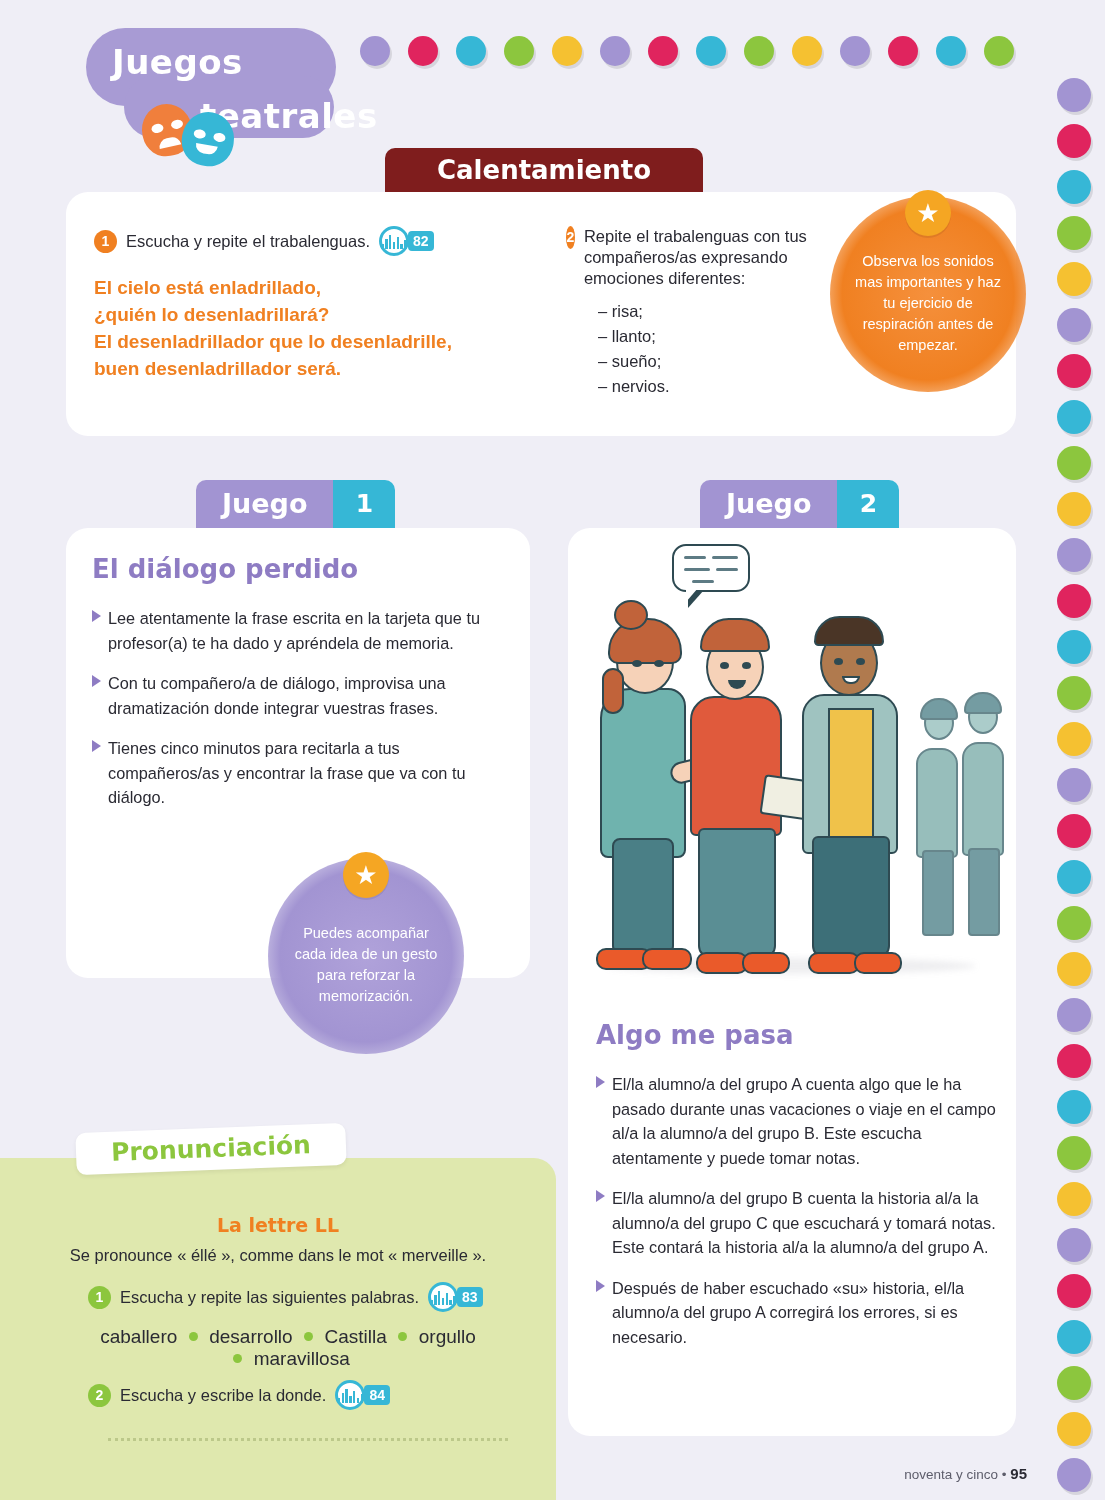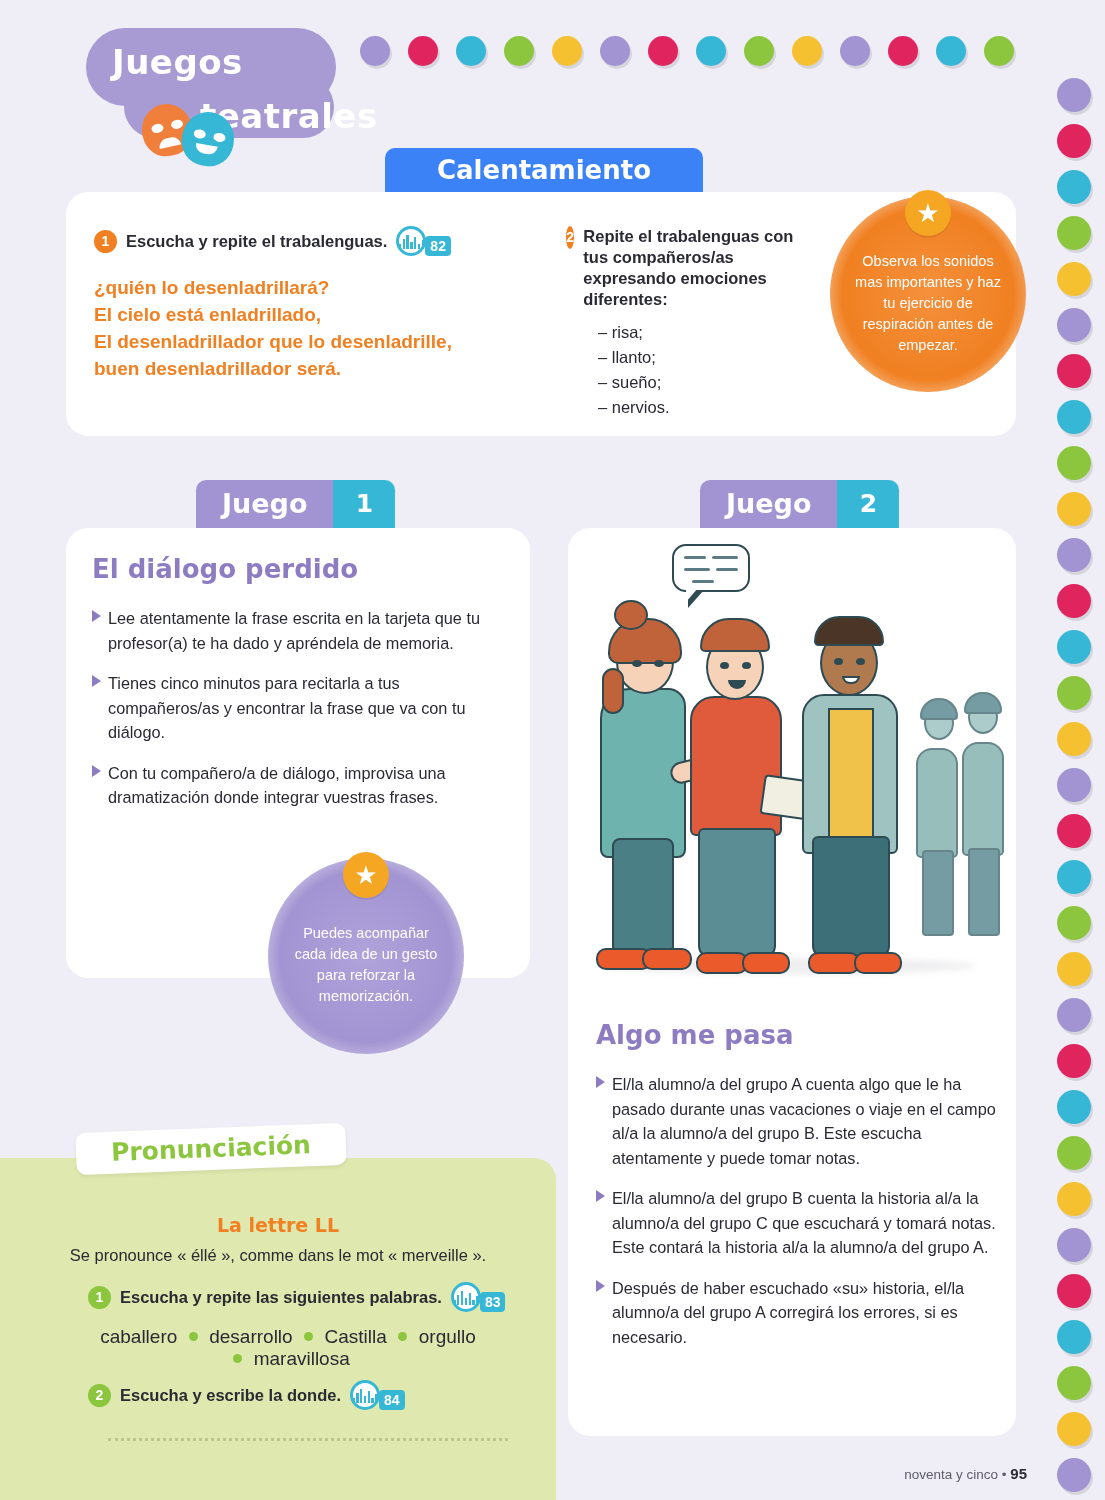--- a/index.html
+++ b/index.html
@@ -45,40 +45,40 @@
   .mask-o { position:absolute; left:106px; top:86px; width:50px; height:52px;
     background:#f07f3c; border-radius:50% 50% 46% 46%; transform:rotate(-12deg); }
   .mask-b { position:absolute; left:146px; top:94px; width:52px; height:54px;
     background:#36b7d6; border-radius:50% 50% 46% 46%; transform:rotate(10deg); }
   .mask-eye { position:absolute; width:12px; height:9px; background:#fff; border-radius:50%; }
   .mask-mouth { position:absolute; width:22px; height:9px; background:#fff; border-radius:0 0 11px 11px;}
 
   
   .cal-tab {
     position:absolute; left:385px; top:148px; width:318px; height:44px;
-    background:#3b82f6; border-radius:10px 10px 0 0;
+    background:#7f1d1d; border-radius:10px 10px 0 0;
     color:#fff; font-size:26px; font-weight:bold; text-align:center; line-height:44px;
     font-family:"DejaVu Sans", sans-serif;
   }
   .cal-card {
     position:absolute; left:66px; top:192px; width:950px; height:244px;
     background:#fff; border-radius:22px;
   }
   .num-badge {
     display:inline-block; width:23px; height:23px; border-radius:50%;
     background:#f08021; color:#fff; font-size:14px; font-weight:bold;
     text-align:center; line-height:23px; vertical-align:middle;
   }
   .num-badge.green { background:#8cc63e; }
-  .bold-dark { font-weight:bold; color:#2a2a33; font-size:16.5px; }
+  .bold-dark { font-weight:normal; color:#2a2a33; font-size:16.5px; }
   .tongue {
     color:#f08021; font-weight:bold; font-size:19px; line-height:27px;
   }
   .audio-pill {
-    display:inline-flex; align-items:flex-end; gap:3px; vertical-align:middle;
+    display:inline-flex; align-items:center; gap:3px; vertical-align:middle;
   }
   .audio-circle {
     width:30px; height:30px; border-radius:50%; border:3px solid #36b7d6;
     display:inline-flex; align-items:center; justify-content:center; background:#fff;
   }
   .bars { display:flex; align-items:flex-end; gap:1.5px; height:15px; }
   .bars i { display:block; width:2.3px; background:#36b7d6; }
   .audio-num {
     background:#36b7d6; color:#fff; font-size:14px; font-weight:bold;
     border-radius:4px; padding:2px 5px; margin-left:-4px;
@@ -267,22 +267,22 @@
             <i style="height:7px"></i>
               <i style="height:12px"></i>
               <i style="height:5px"></i>
               <i style="height:9px"></i>
           </span>
         </span>
         <span class="audio-num">82</span>
       </span>
     </div>
     <div class="tongue" style="margin-top:18px;">
+      <div>El cielo está enladrillado,</div>
       <div>¿quién lo desenladrillará?</div>
-      <div>El cielo está enladrillado,</div>
       <div>El desenladrillador que lo desenladrille,</div>
       <div>buen desenladrillador será.</div>
     </div>
   </div>
 
   <div style="position:absolute;left:500px;top:34px;width:250px;">
     <div style="display:flex;gap:9px;">
       <span class="num-badge">2</span>
       <span class="bold-dark" style="line-height:21px;">Repite el trabalenguas con tus compañeros/as expresando emociones diferentes:</span>
     </div>
@@ -306,25 +306,25 @@
 </div>
 <div class="card-white" style="left:66px;top:528px;width:464px;height:450px;">
   <div class="j-title" style="position:absolute;left:26px;top:26px;">El diálogo perdido</div>
   <div style="position:absolute;left:26px;top:78px;width:410px;">
     <div class="bullet-row">
       <span class="bullet-tri"></span>
       <span class="bullet-txt">Lee atentamente la frase escrita en la tarjeta que tu profesor(a) te ha dado y apréndela de memoria.</span>
     </div>
     <div class="bullet-row">
       <span class="bullet-tri"></span>
+      <span class="bullet-txt">Con tu compañero/a de diálogo, improvisa una dramatización donde integrar vuestras frases.</span>
+    </div>
+    <div class="bullet-row">
+      <span class="bullet-tri"></span>
       <span class="bullet-txt">Tienes cinco minutos para recitarla a tus compañeros/as y encontrar la frase que va con tu diálogo.</span>
-    </div>
-    <div class="bullet-row">
-      <span class="bullet-tri"></span>
-      <span class="bullet-txt">Con tu compañero/a de diálogo, improvisa una dramatización donde integrar vuestras frases.</span>
     </div>
   </div>
 </div>
 
 <div class="sticker sticker-purple">
   <span class="star-badge">★</span>
   <div class="sticker-text">Puedes acompañar cada idea de un gesto para reforzar la memorización.</div>
 </div>
 
 <div class="juego-tab" style="left:700px;top:480px;">

